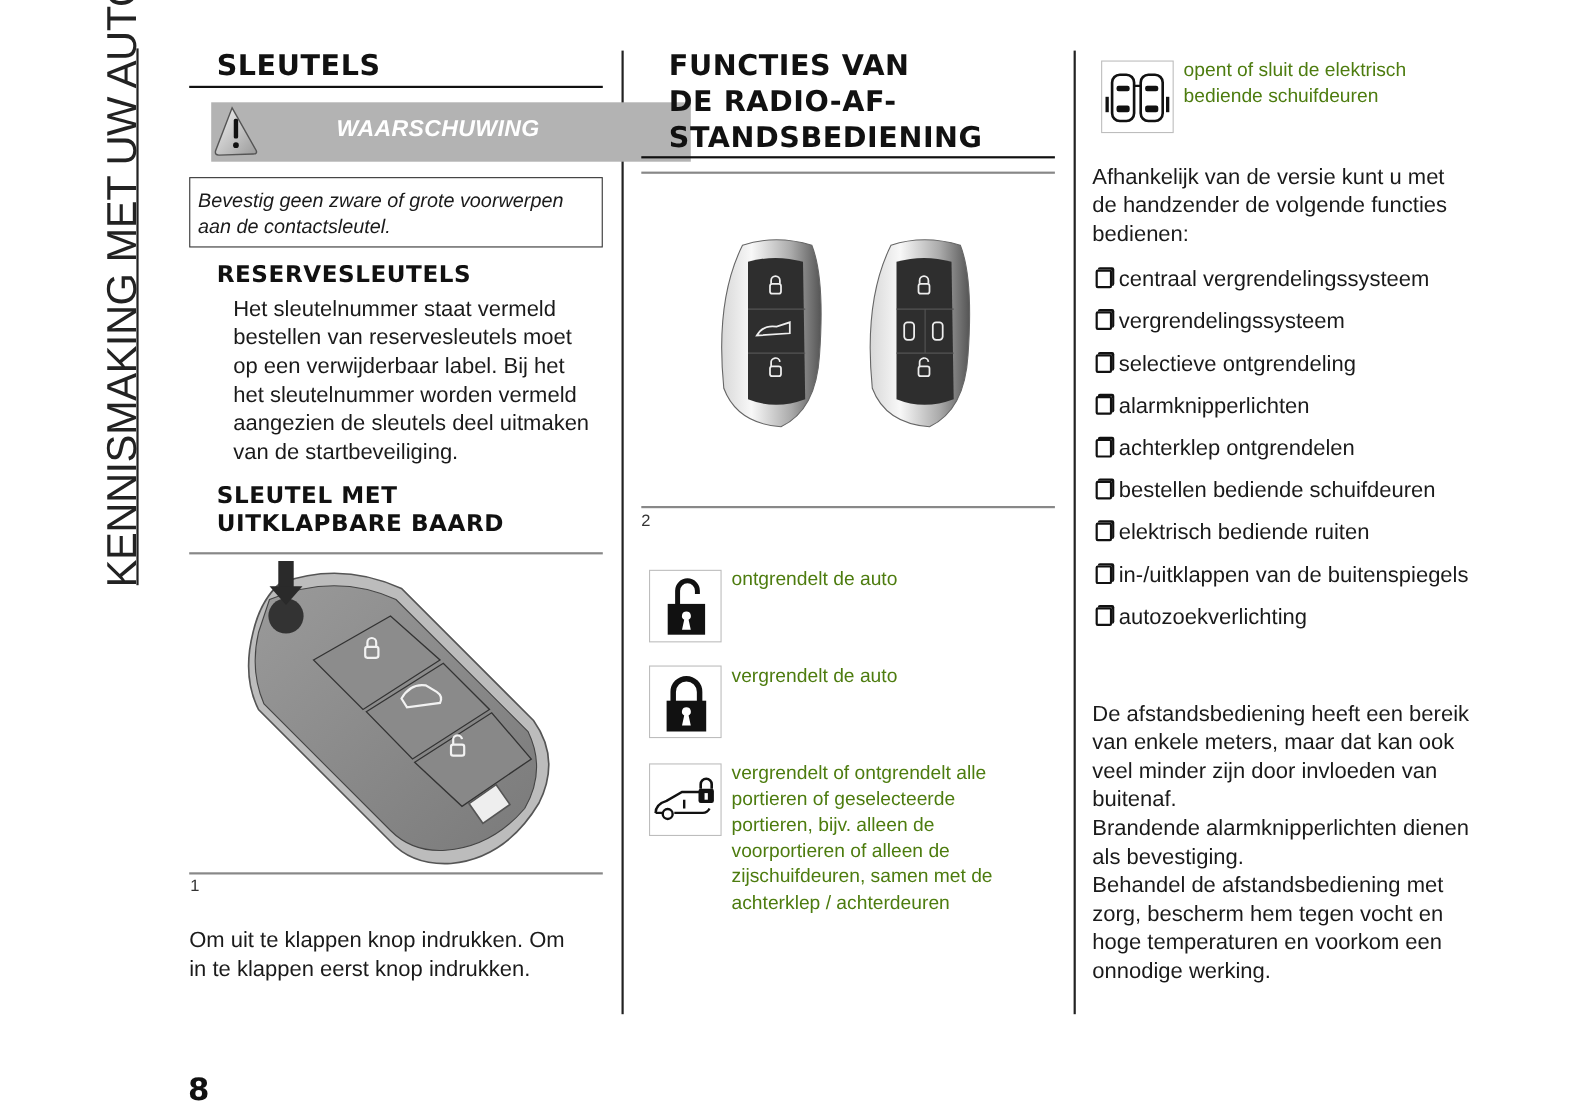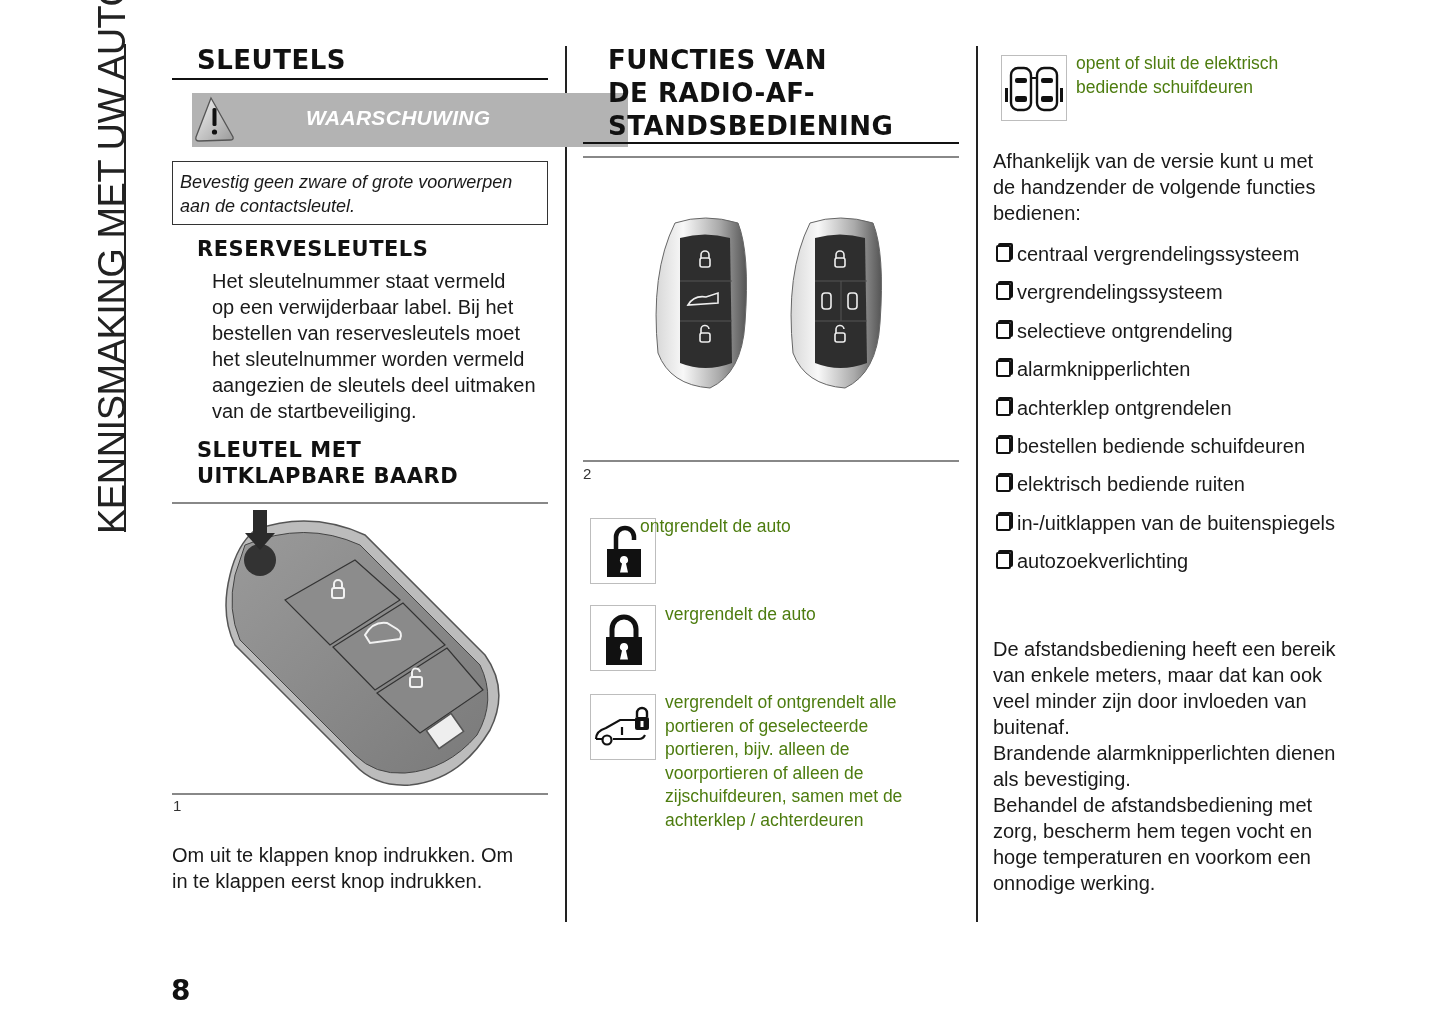--- a/index.html
+++ b/index.html
@@ -65,22 +65,22 @@
 <div class="warn-box">
   <div class="txt">
     <div>Bevestig geen zware of grote voorwerpen</div>
     <div>aan de contactsleutel.</div>
   </div>
 </div>
 
 <div class="abs h-black h2" style="left:172px; top:236px;">RESERVESLEUTELS</div>
 <div class="abs body-text" style="left:186px; top:268px; width:380px;margin-left:26px;">
   <div>Het sleutelnummer staat vermeld</div>
+  <div>bestellen van reservesleutels moet</div>
   <div>op een verwijderbaar label. Bij het</div>
-  <div>bestellen van reservesleutels moet</div>
   <div>het sleutelnummer worden vermeld</div>
   <div>aangezien de sleutels deel uitmaken</div>
   <div>van de startbeveiliging.</div>
 </div>
 
 <div class="abs h-black h2" style="left:172px; top:437px;">
   <div>SLEUTEL MET</div>
   <div>UITKLAPBARE BAARD</div>
 </div>
 <div class="rule grey" style="left:172px; top:502px; width:376px;"></div>
@@ -168,21 +168,21 @@
 <div class="rule grey" style="left:583px; top:460px; width:376px;"></div>
 <div class="abs fig-num" style="left:583px; top:465px;">2</div>
 
 <div class="icon-box" style="left:590px; top:518px;">
   <svg width="64" height="64" viewBox="0 0 64 64">
     <path d="M25 30 V18 a9 9 0 0 1 18 0 v3" fill="none" stroke="#111" stroke-width="4.5"></path>
     <rect x="16" y="30" width="34" height="28" fill="#111"></rect>
     <path d="M33 37 a4 4 0 0 1 2 7.5 l2 9 h-8 l2 -9 a4 4 0 0 1 2 -7.5z" fill="#fff"></path>
   </svg>
 </div>
-<div class="abs small-text" style="left:640px; top:515px;">ontgrendelt de auto</div>
+<div class="abs small-text" style="left:665px; top:515px;">ontgrendelt de auto</div>
 
 <div class="icon-box" style="left:590px; top:605px;">
   <svg width="64" height="64" viewBox="0 0 64 64">
     <path d="M21 32 V23 a12 12 0 0 1 24 0 v9" fill="none" stroke="#111" stroke-width="5"></path>
     <rect x="15" y="31" width="36" height="28" fill="#111"></rect>
     <path d="M33 37 a4 4 0 0 1 2 7.5 l2 9 h-8 l2 -9 a4 4 0 0 1 2 -7.5z" fill="#fff"></path>
   </svg>
 </div>
 <div class="abs small-text" style="left:665px; top:603px;">vergrendelt de auto</div>
 

